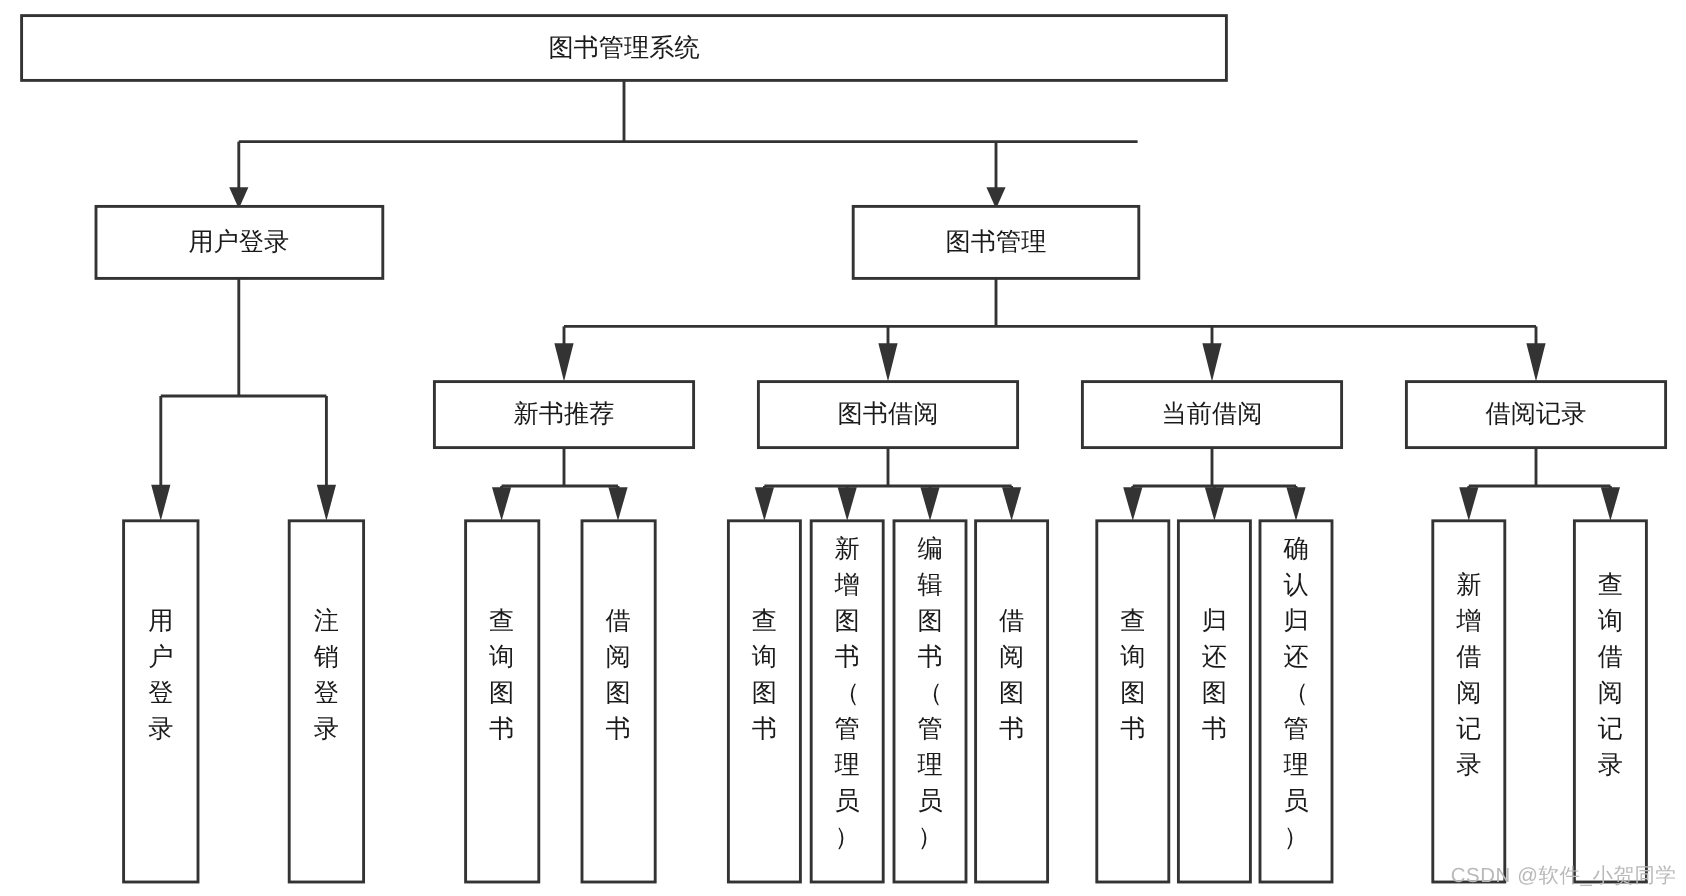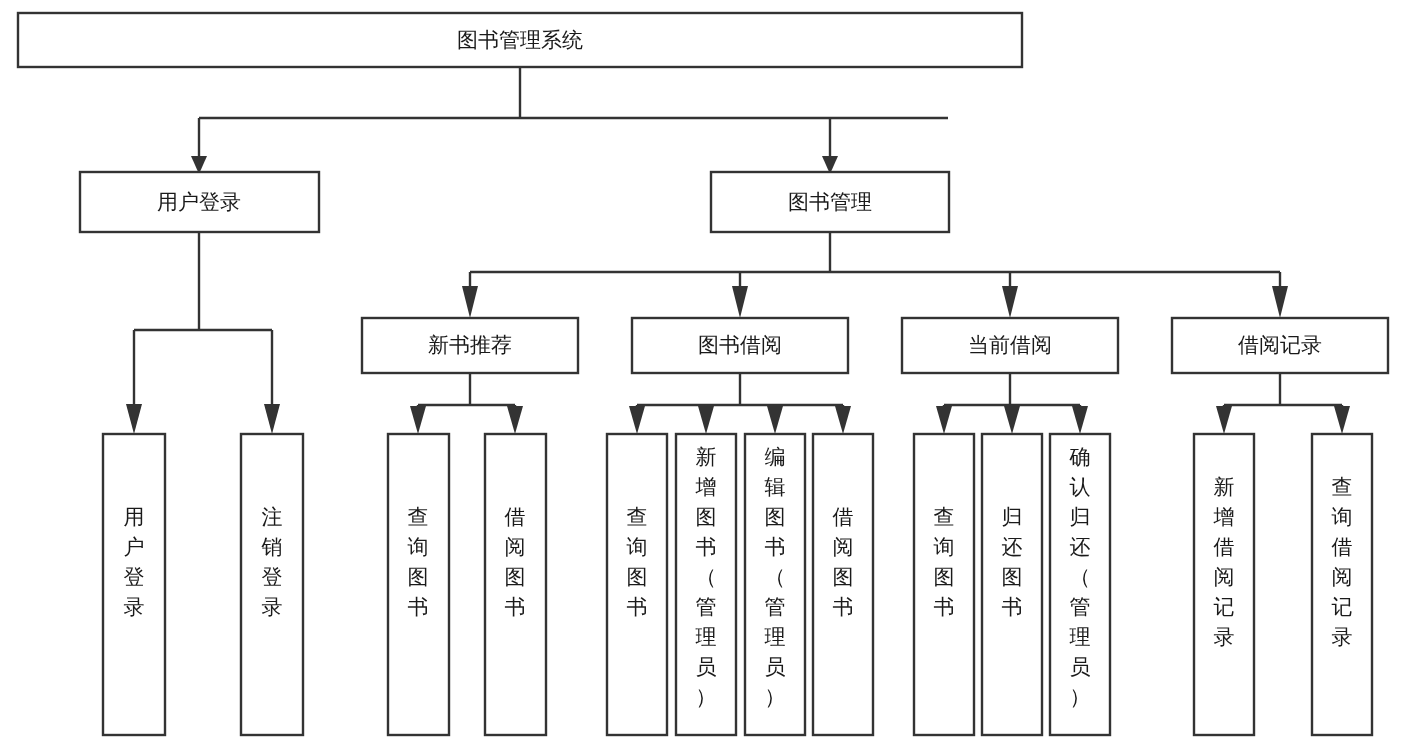--- a/index.html
+++ b/index.html
@@ -232,13 +232,14 @@
       <rect class="node-box" x="1194" y="434" width="60" height="301"></rect>
       <text class="node-label-v" x="1224" y="494"><tspan x="1224" y="494">新</tspan><tspan x="1224" y="524">增</tspan><tspan x="1224" y="554">借</tspan><tspan x="1224" y="584">阅</tspan><tspan x="1224" y="614">记</tspan><tspan x="1224" y="644">录</tspan></text>
     </g>
     <g>
       <rect class="node-box" x="1312" y="434" width="60" height="301"></rect>
       <text class="node-label-v" x="1342" y="494"><tspan x="1342" y="494">查</tspan><tspan x="1342" y="524">询</tspan><tspan x="1342" y="554">借</tspan><tspan x="1342" y="584">阅</tspan><tspan x="1342" y="614">记</tspan><tspan x="1342" y="644">录</tspan></text>
     </g>
 
   </svg>
 
+  <div class="watermark">CSDN @软件_小贺同学</div>
 </div>
 
 </body></html>

